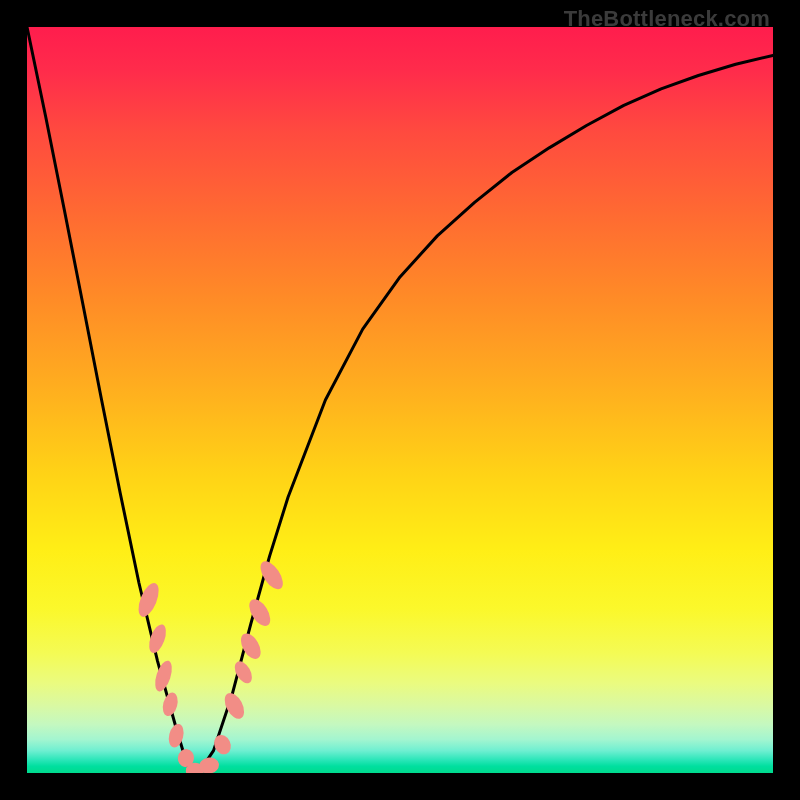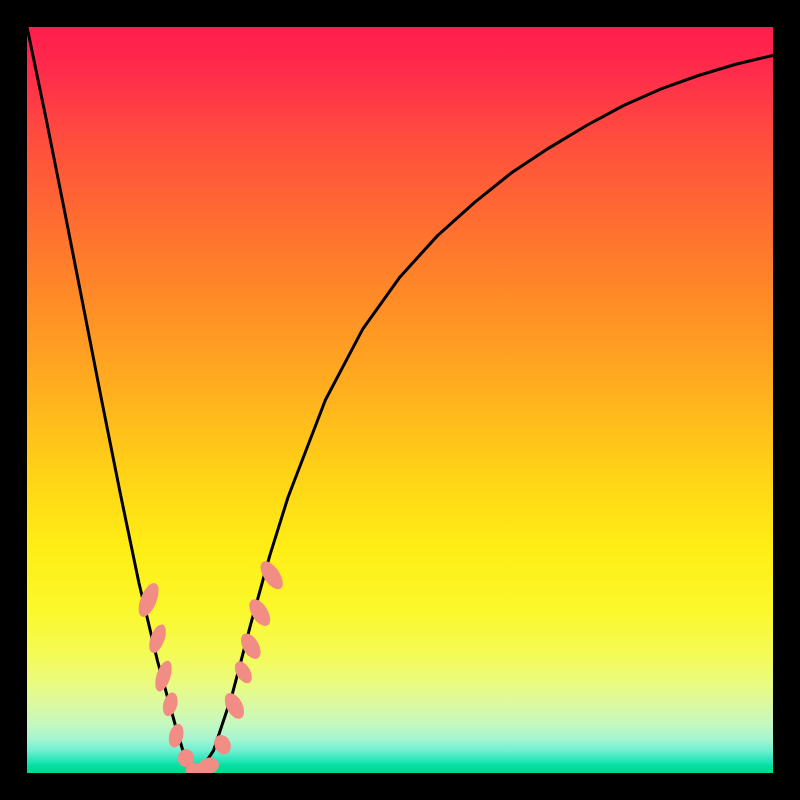--- a/index.html
+++ b/index.html
@@ -95,13 +95,14 @@
           <ellipse cx="182.02" cy="738.54" rx="10" ry="8" fill="#f28d86" transform="rotate(-10 182.02 738.54)"></ellipse>
           <ellipse cx="195.45" cy="717.65" rx="8" ry="10" fill="#f28d86" transform="rotate(-25 195.45 717.65)"></ellipse>
           <ellipse cx="207.39" cy="678.86" rx="8" ry="14" fill="#f28d86" transform="rotate(-28 207.39 678.86)"></ellipse>
           <ellipse cx="216.34" cy="645.29" rx="7" ry="12" fill="#f28d86" transform="rotate(-30 216.34 645.29)"></ellipse>
           <ellipse cx="223.80" cy="619.18" rx="8" ry="14" fill="#f28d86" transform="rotate(-30 223.80 619.18)"></ellipse>
           <ellipse cx="232.75" cy="585.61" rx="8" ry="15" fill="#f28d86" transform="rotate(-32 232.75 585.61)"></ellipse>
           <ellipse cx="244.69" cy="548.31" rx="8" ry="16" fill="#f28d86" transform="rotate(-34 244.69 548.31)"></ellipse>
         </g>
     </svg>
   </div>
+  <div class="watermark">TheBottleneck.com</div>
 </div>
 
 </body></html>

